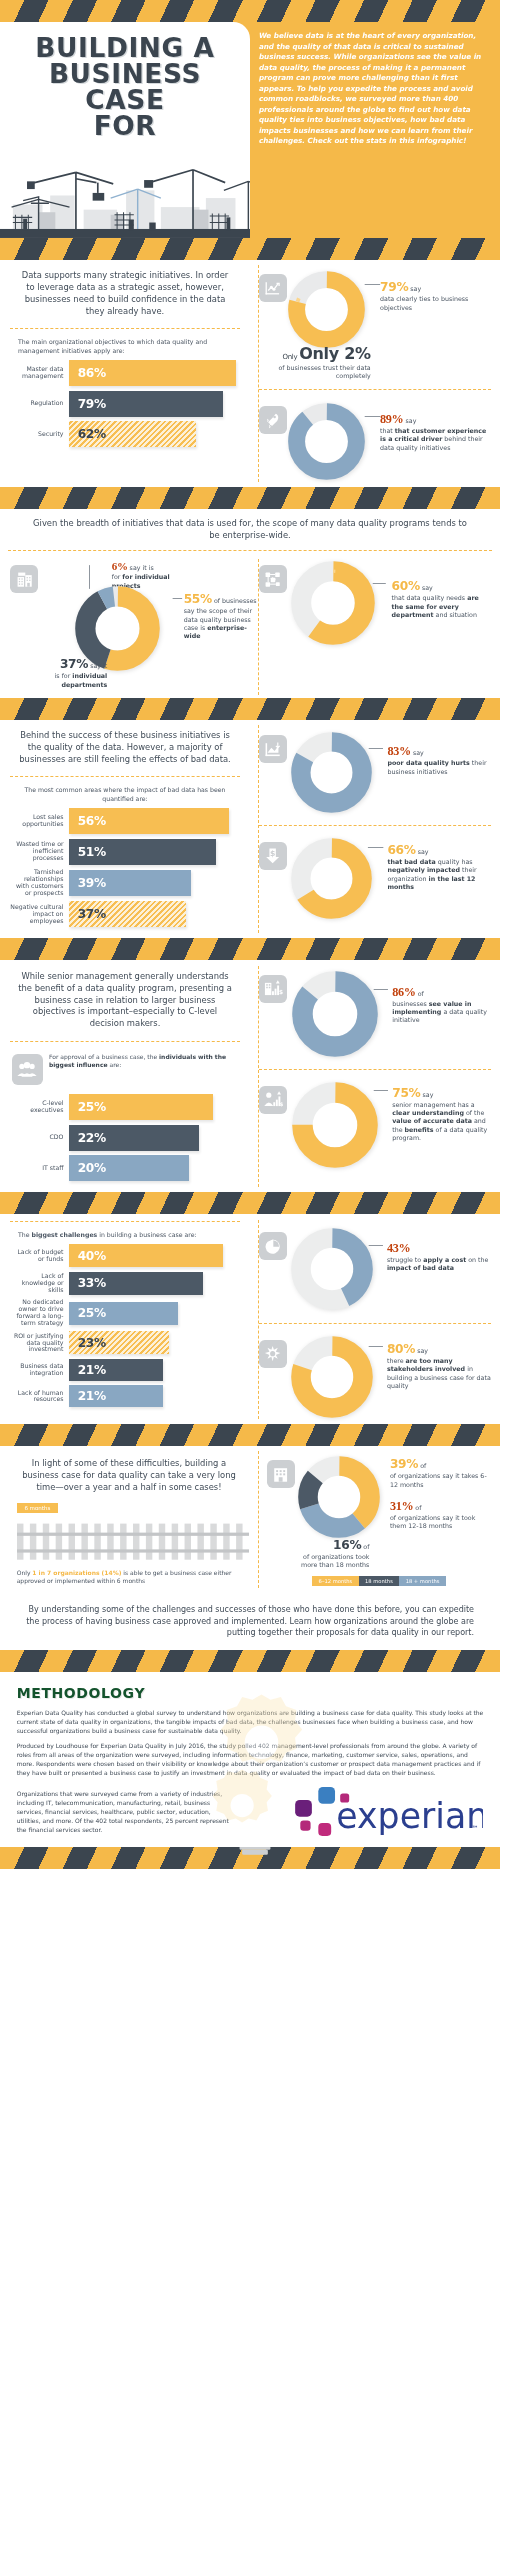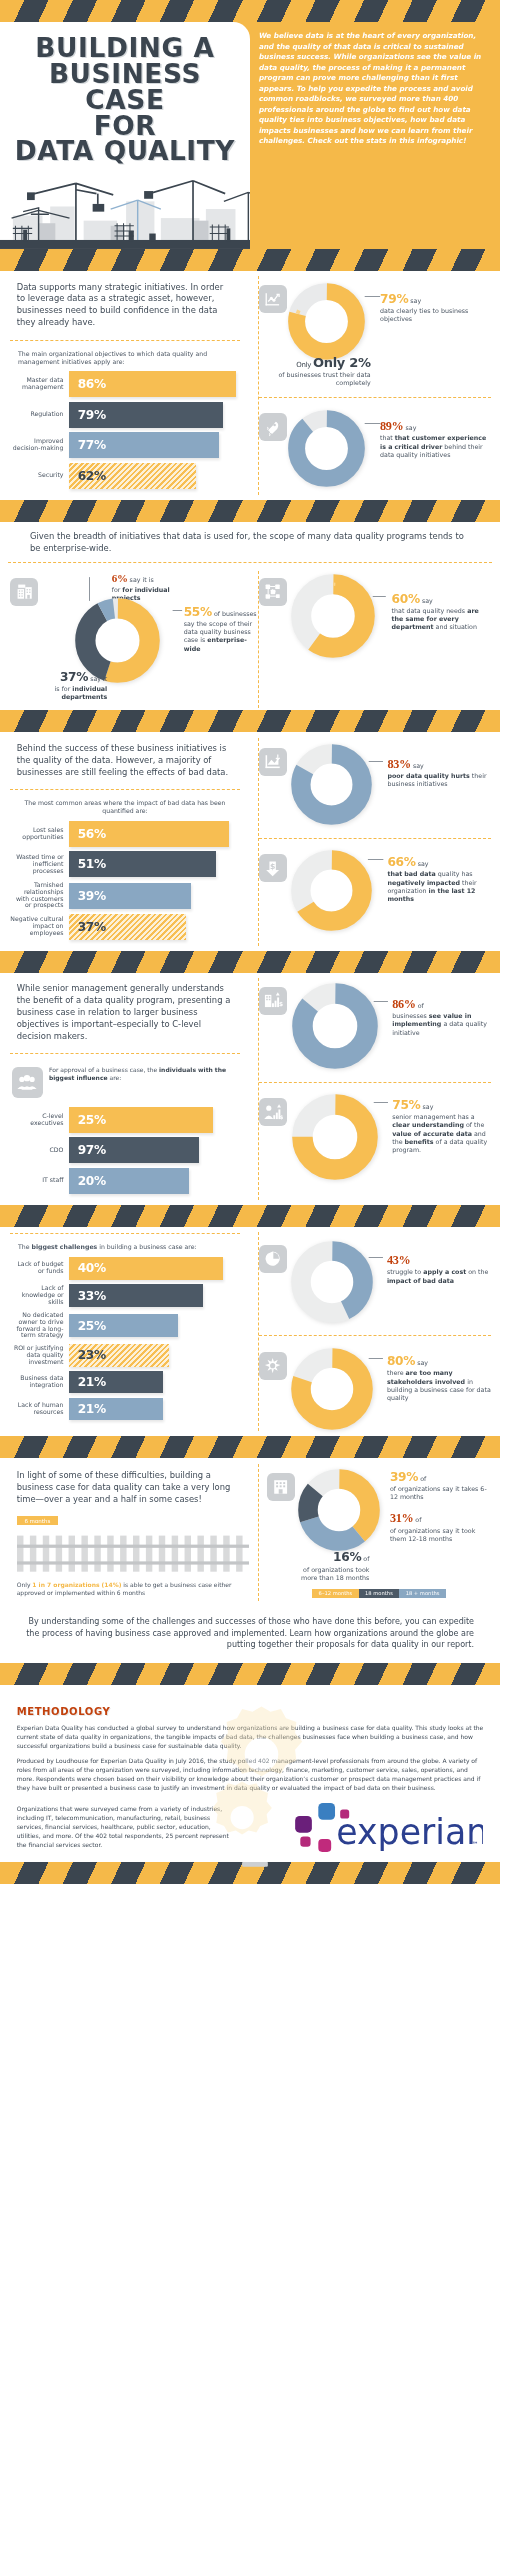--- a/index.html
+++ b/index.html
@@ -66,20 +66,21 @@
   .cols { display:flex; }
   .col-left  { width: 258px; position:relative; padding: 0 7.7px; }
   .col-right { width: 258px; position:relative; padding: 0 6.4px; }
   .vdivider {
     position:absolute; top:5.2px; bottom:5.2px; left:258px; width:0;
     border-left: 1.3px dashed #f5b949;
   }
   .hdash { border-top:1.3px dashed #f5b949; margin:6.4px 2.6px; }
 
   .lead {
+    text-align:center;
     font-size:8.4px;
     line-height:1.42;
     color:#3f4a56;
     padding: 10.3px 9px 3.9px 9px;
     font-family:"DejaVu Sans", sans-serif;
   }
   .lead.wide { padding: 9px 30px 2.6px 30px; }
   .subhead {
     font-size: 6.2px;
     line-height:1.35;
@@ -139,24 +140,23 @@
   .callout .big.b { color:#c2410c;font-family:Liberation Serif, serif; }
   .callout .big.d { color:#3b454f; }
   .callout b { font-weight:bold; color:#3b454f; }
   .callout.left { text-align:right; }
   .leader { stroke:#55606c; stroke-width:1.4; fill:none; }
 
   
   .methodology { padding: 13px 16.7px 6.4px 16.7px; position:relative; background:#fff;}
   .method-title {
     font-family:"DejaVu Sans", sans-serif; font-weight:bold;
-    color:#c2410c; font-size:10px; letter-spacing:0.6px;
+    color:#14532d; font-size:14px; letter-spacing:0.6px;
     text-shadow: 1px 1px 0 rgba(190,190,190,.35);
     margin-bottom: 6.4px;
-    margin-top: 8px;
   }
   .method-p {
     font-size:6px; line-height:1.5; color:#3f4a56; margin-bottom:6.4px;
     font-family:"DejaVu Sans", sans-serif;
   }
   .method-bottom { display:flex; align-items:flex-end; gap:14px; }
   .method-bottom .txt { flex:1; }
   .logo { flex:0 0 193px; position:relative; height:57px; }
 
   
@@ -187,21 +187,20 @@
 
 <div class="page">
 
   <div class="stripe"></div>
   <div class="header">
     <div class="left">
       <div class="title">
         <span>BUILDING A</span>
         <span>BUSINESS CASE</span>
         <span>FOR</span>
-        <span>DATA QUALITY</span>
       </div>
     </div>
     <div class="right">We believe data is at the heart of every organization, and the quality of that data is critical to sustained business success. While organizations see the value in data quality, the process of making it a permanent program can prove more challenging than it first appears. To help you expedite the process and avoid common roadblocks, we surveyed more than 400 professionals around the globe to find out how data quality ties into business objectives, how bad data impacts businesses and how we can learn from their challenges. Check out the stats in this infographic!</div>
   </div>
 
   <div style="display:flex;background:#f5b949;">
     <div class="skyline">
       <svg width="258" height="85" viewBox="0 0 401 132">
         <rect x="0" y="0" width="401" height="132" fill="#fff"></rect>
         <g fill="#e4e6e8">
@@ -273,28 +272,20 @@
           </div>
           <div class="barrow">
             <div class="barlabel">Regulation</div>
             <div class="bartrack">
                 <div class="bar c-dark" style="width:92%">
                   <span class="val">79%</span>
                 </div>
               </div>
           </div>
           <div class="barrow">
-            <div class="barlabel">Improved decision-making</div>
-            <div class="bartrack">
-                <div class="bar c-blue" style="width:90%">
-                  <span class="val">77%</span>
-                </div>
-              </div>
-          </div>
-          <div class="barrow">
             <div class="barlabel">Security</div>
             <div class="bartrack">
                 <div class="bar c-hatch" style="width:76%">
                   <span class="val">62%</span>
                 </div>
               </div>
           </div>
         </div>
       </div>
 
@@ -321,21 +312,21 @@
           <div class="callout" style="flex:1;padding-left:14px;">
             <svg width="39" height="0.6" style="position:absolute;left:-2.6px;top:14px;" viewBox="0 0 60 1">
                 <line class="leader" x1="0" y1="0.5" x2="26" y2="0.5"></line>
               </svg>
             <span class="big y">79%</span>
             <span>say</span><br>
             <span>data clearly ties to business objectives</span>
           </div>
         </div>
         <div class="callout left" style="text-align:right;width:113px;margin:-22px 0 0 1.3px;">
-          <span class="big d" style="font-size:7px;font-weight:normal;">Only </span><span class="big d" style="font-size:13px;text-align:center;">Only 2%</span><br>
+          <span class="big d" style="font-size:7px;font-weight:normal;">Only </span><span class="big d" style="font-size:16px;text-align:center;">Only 2%</span><br>
           <span>of businesses trust their data completely</span>
         </div>
 
         <div class="hdash" style="margin-top:9px;"></div>
 
         <div class="donutblock">
           <div class="iconbox">
             <svg width="19.3" height="19.3" viewBox="0 0 30 30" fill="#fff">
               <path d="M20 6 c4 2 5 7 2 11 l-8 8 -6 -6 8 -8 c1.5-2 3-4 4-5z"></path>
               <path d="M12 20 l-2 4 4-2z"></path>
@@ -664,21 +655,21 @@
             <div class="bartrack">
                 <div class="bar c-yellow" style="width:86%">
                   <span class="val">25%</span>
                 </div>
               </div>
           </div>
           <div class="barrow">
             <div class="barlabel">CDO</div>
             <div class="bartrack">
                 <div class="bar c-dark" style="width:78%">
-                  <span class="val">97%</span>
+                  <span class="val">22%</span>
                 </div>
               </div>
           </div>
           <div class="barrow">
             <div class="barlabel">IT staff</div>
             <div class="bartrack">
                 <div class="bar c-blue" style="width:72%">
                   <span class="val">20%</span>
                 </div>
               </div>

